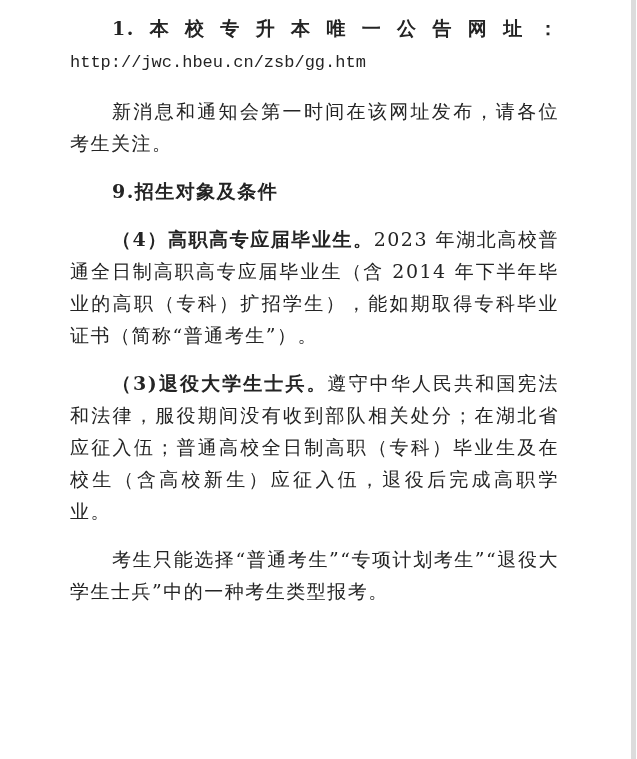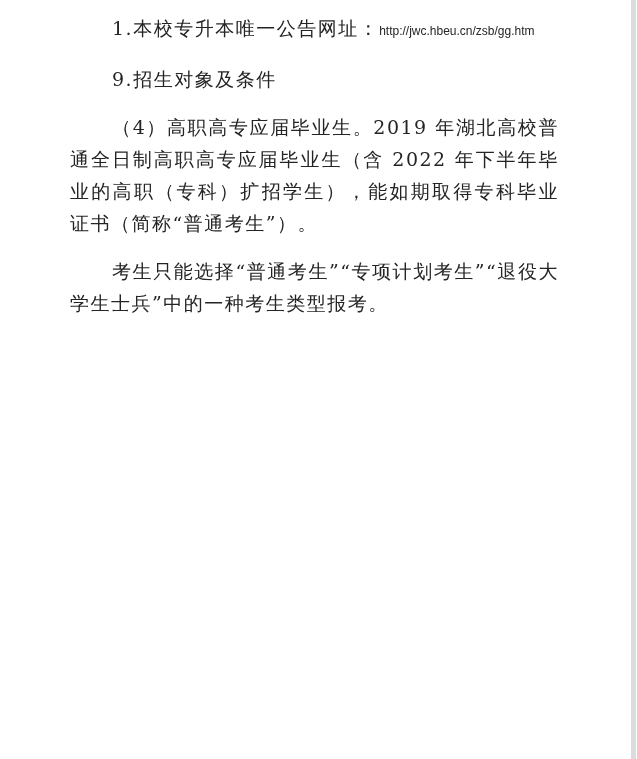--- a/index.html
+++ b/index.html
@@ -26,25 +26,25 @@
     text-align: justify;
   }
   .para {
     margin: 0 0 16px 0;
     text-indent: 42px;
   }
   .para:last-child {
     margin-bottom: 0;
   }
   .lead {
-    font-weight: 400;
+    font-weight: 700;
   }
   .url {
-    font-family: Liberation Sans, sans-serif;
-    font-size: 12px;
+    font-family: Liberation Mono, monospace;
+    font-size: 17px;
     letter-spacing: 0;
     overflow-wrap: anywhere;
   }
   .scrollbar-track {
     position: absolute;
     right: 1px;
     top: 0;
     width: 5px;
     height: 759px;
     background: #dcdcdc;
@@ -52,30 +52,36 @@
 </style>
 </head>
 <body style="background: rgb(255, 255, 255);">
 
 <div class="doc-page" style="color: rgb(36, 36, 36);">
 
   <p class="para">
     <span class="lead">1.本校专升本唯一公告网址：</span><span class="url">http://jwc.hbeu.cn/zsb/gg.htm</span>
   </p>
 
+  <p class="para">
+    <span class="lead"></span><span>新消息和通知会第一时间在该网址发布，请各位考生关注。</span>
+  </p>
 
   <p class="para">
     <span class="lead">9.招生对象及条件</span><span></span>
   </p>
 
   <p class="para">
-    <span class="lead">（4）高职高专应届毕业生。</span><span>2019 年湖北高校普通全日制高职高专应届毕业生（含 2022 年下半年毕业的高职（专科）扩招学生），能如期取得专科毕业证书（简称“普通考生”）。</span>
+    <span class="lead">（4）高职高专应届毕业生。</span><span>2023 年湖北高校普通全日制高职高专应届毕业生（含 2014 年下半年毕业的高职（专科）扩招学生），能如期取得专科毕业证书（简称“普通考生”）。</span>
   </p>
 
 
+  <p class="para">
+    <span class="lead">（3)退役大学生士兵。</span><span>遵守中华人民共和国宪法和法律，服役期间没有收到部队相关处分；在湖北省应征入伍；普通高校全日制高职（专科）毕业生及在校生（含高校新生）应征入伍，退役后完成高职学业。</span>
+  </p>
 
   <p class="para">
     <span class="lead"></span><span>考生只能选择“普通考生”“专项计划考生”“退役大学生士兵”中的一种考生类型报考。</span>
   </p>
 
 </div>
 
 <div class="scrollbar-track" style="background: rgb(220, 220, 220);"></div>
 
 </body></html>

